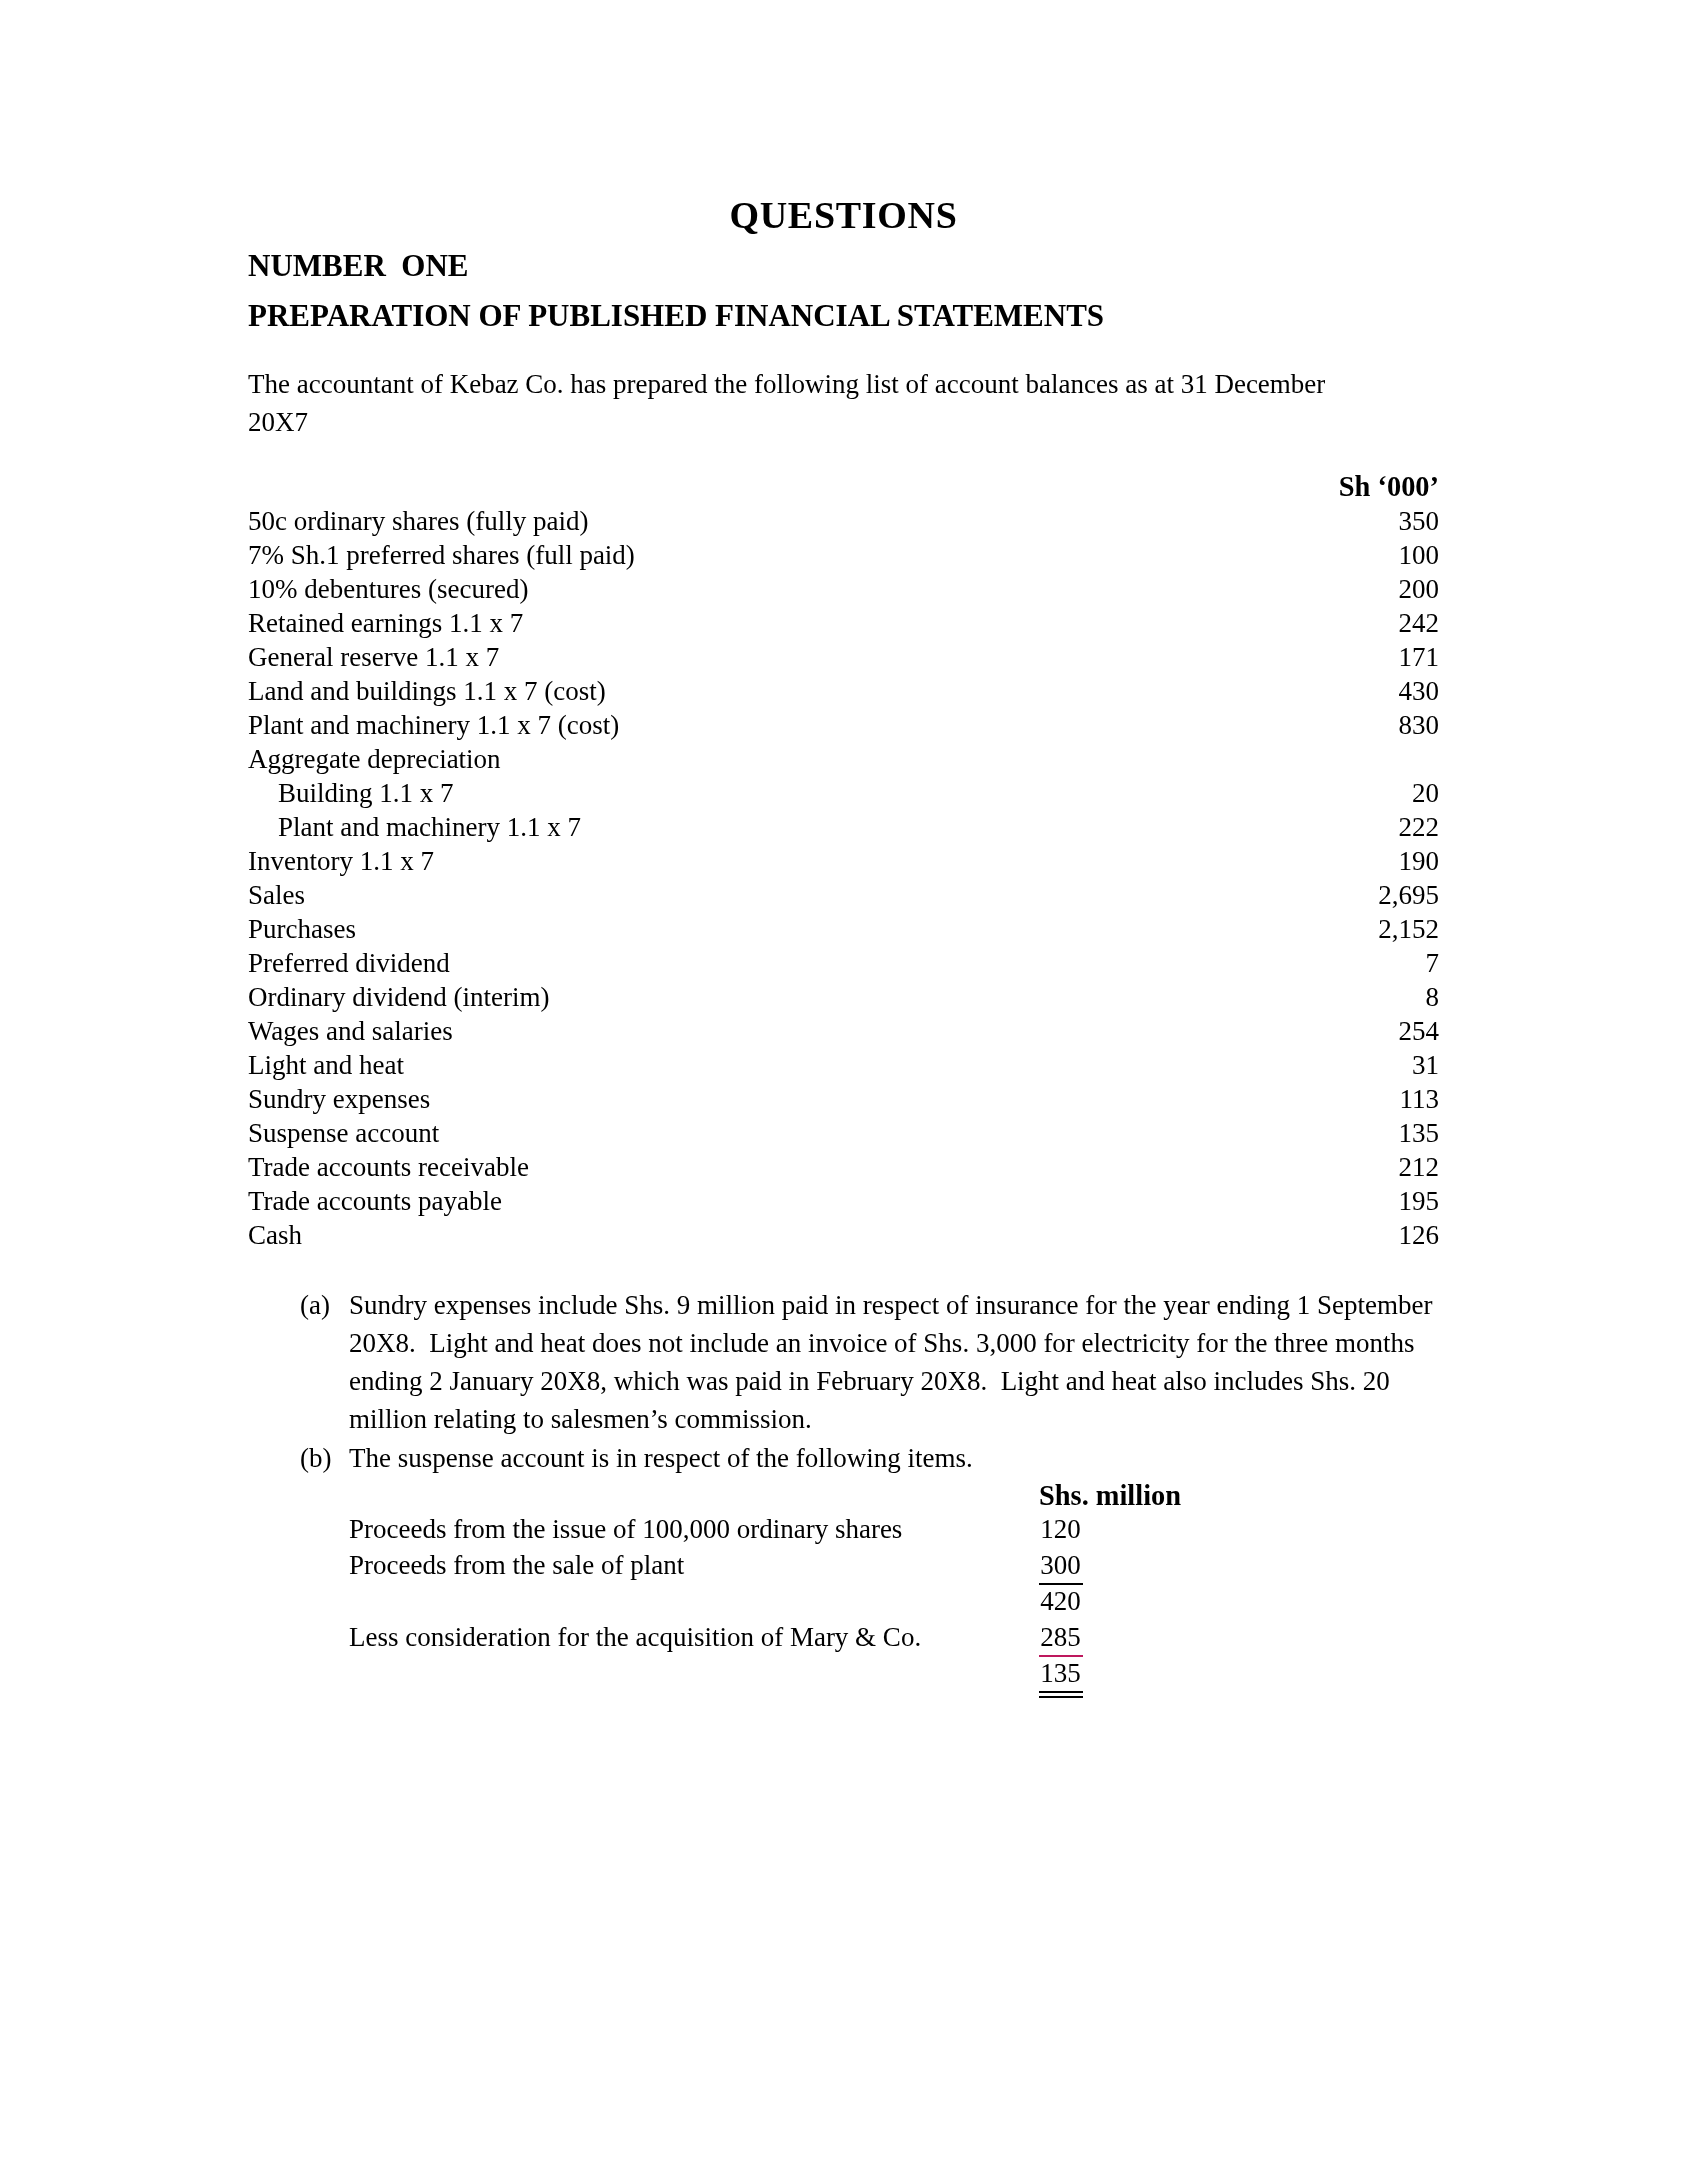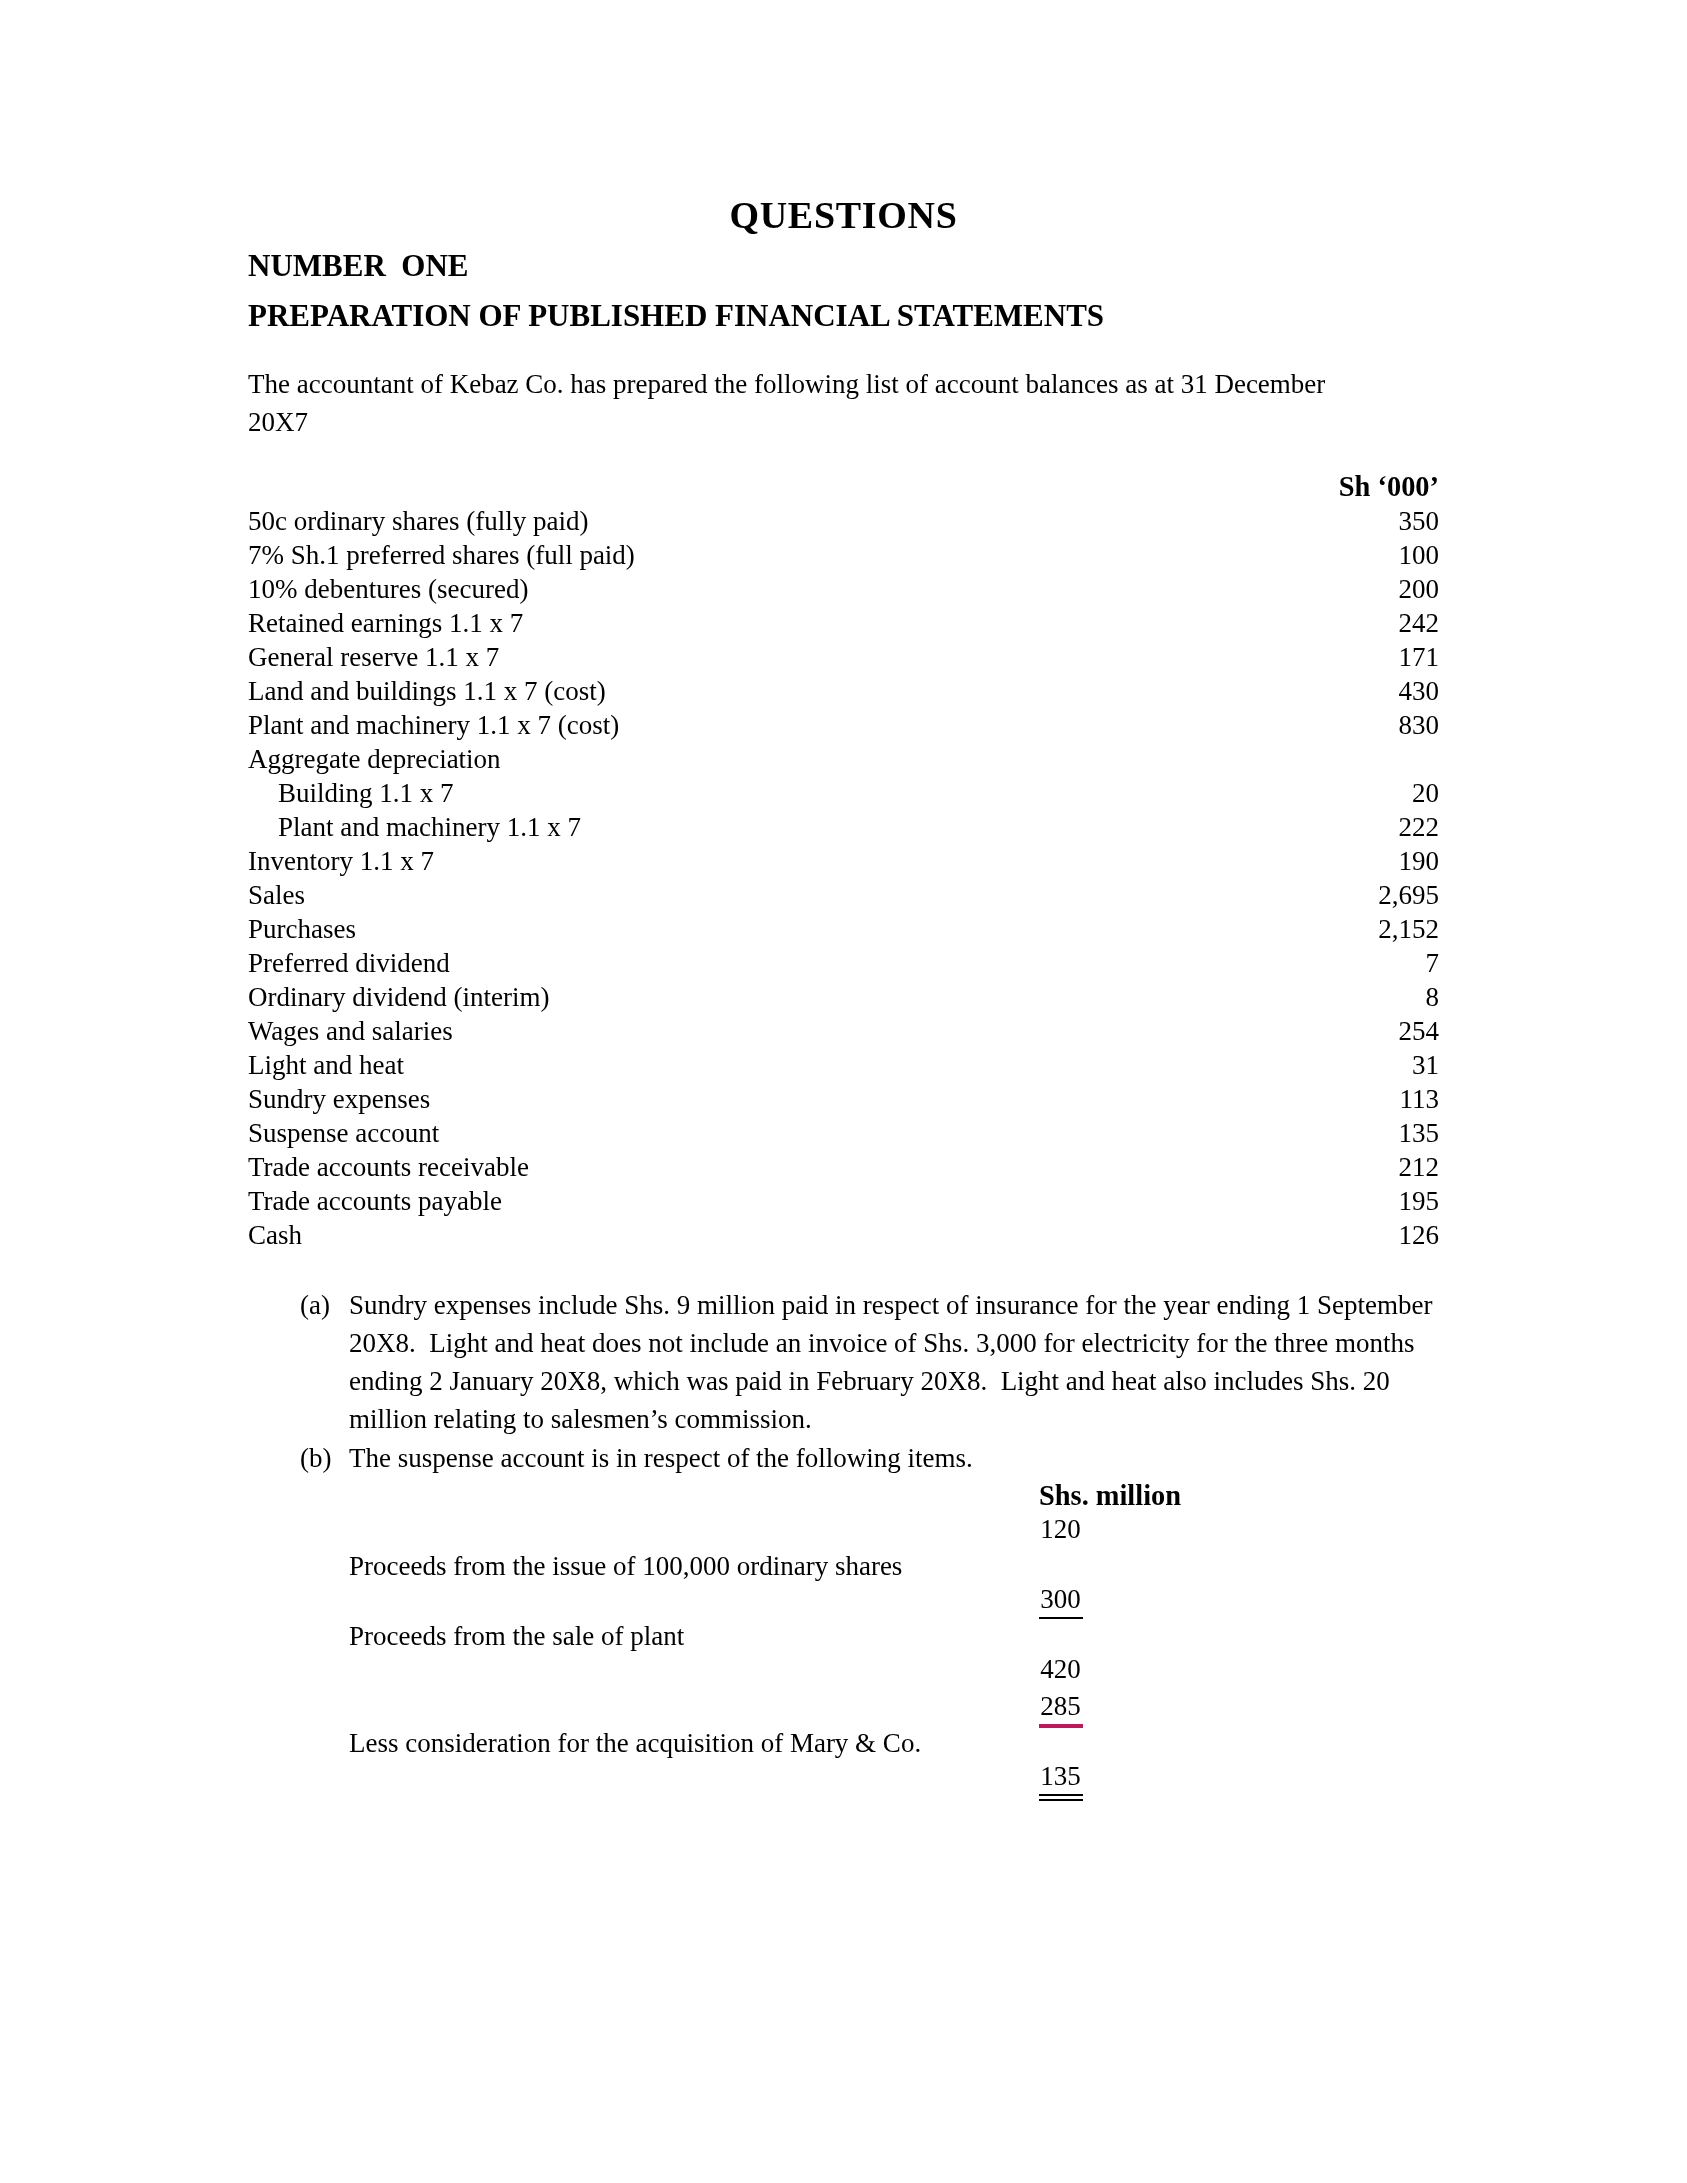--- a/index.html
+++ b/index.html
@@ -96,30 +96,29 @@
   .susp-row {
     display: flex;
     align-items: flex-start;
     min-height: 36px;
     font-size: 27px;
     line-height: 33px;
   }
   .susp-label {
     flex: 0 0 690px;
     margin-left: 101px;
-    margin-top: 37px;
   }
   .susp-value-wrap { flex: 1; }
   .susp-value {
     display: inline-block;
     min-width: 44px;
     padding: 0 2.6px 0.7px 1.3px;
   }
   .susp-value.u-single       { border-bottom: 2.6px solid #000; }
-  .susp-value.u-single-thick { border-bottom: 4px solid #be185d; }
+  .susp-value.u-single-thick { border-bottom: 2px solid #be185d; }
   .susp-value.u-double       { border-bottom: 7.3px double #000; }
 </style>
 </head>
 <body>
 
 <div class="page">
 
   <h1 class="title">QUESTIONS</h1>
 
   <h2 class="h-number">NUMBER  ONE</h2>

